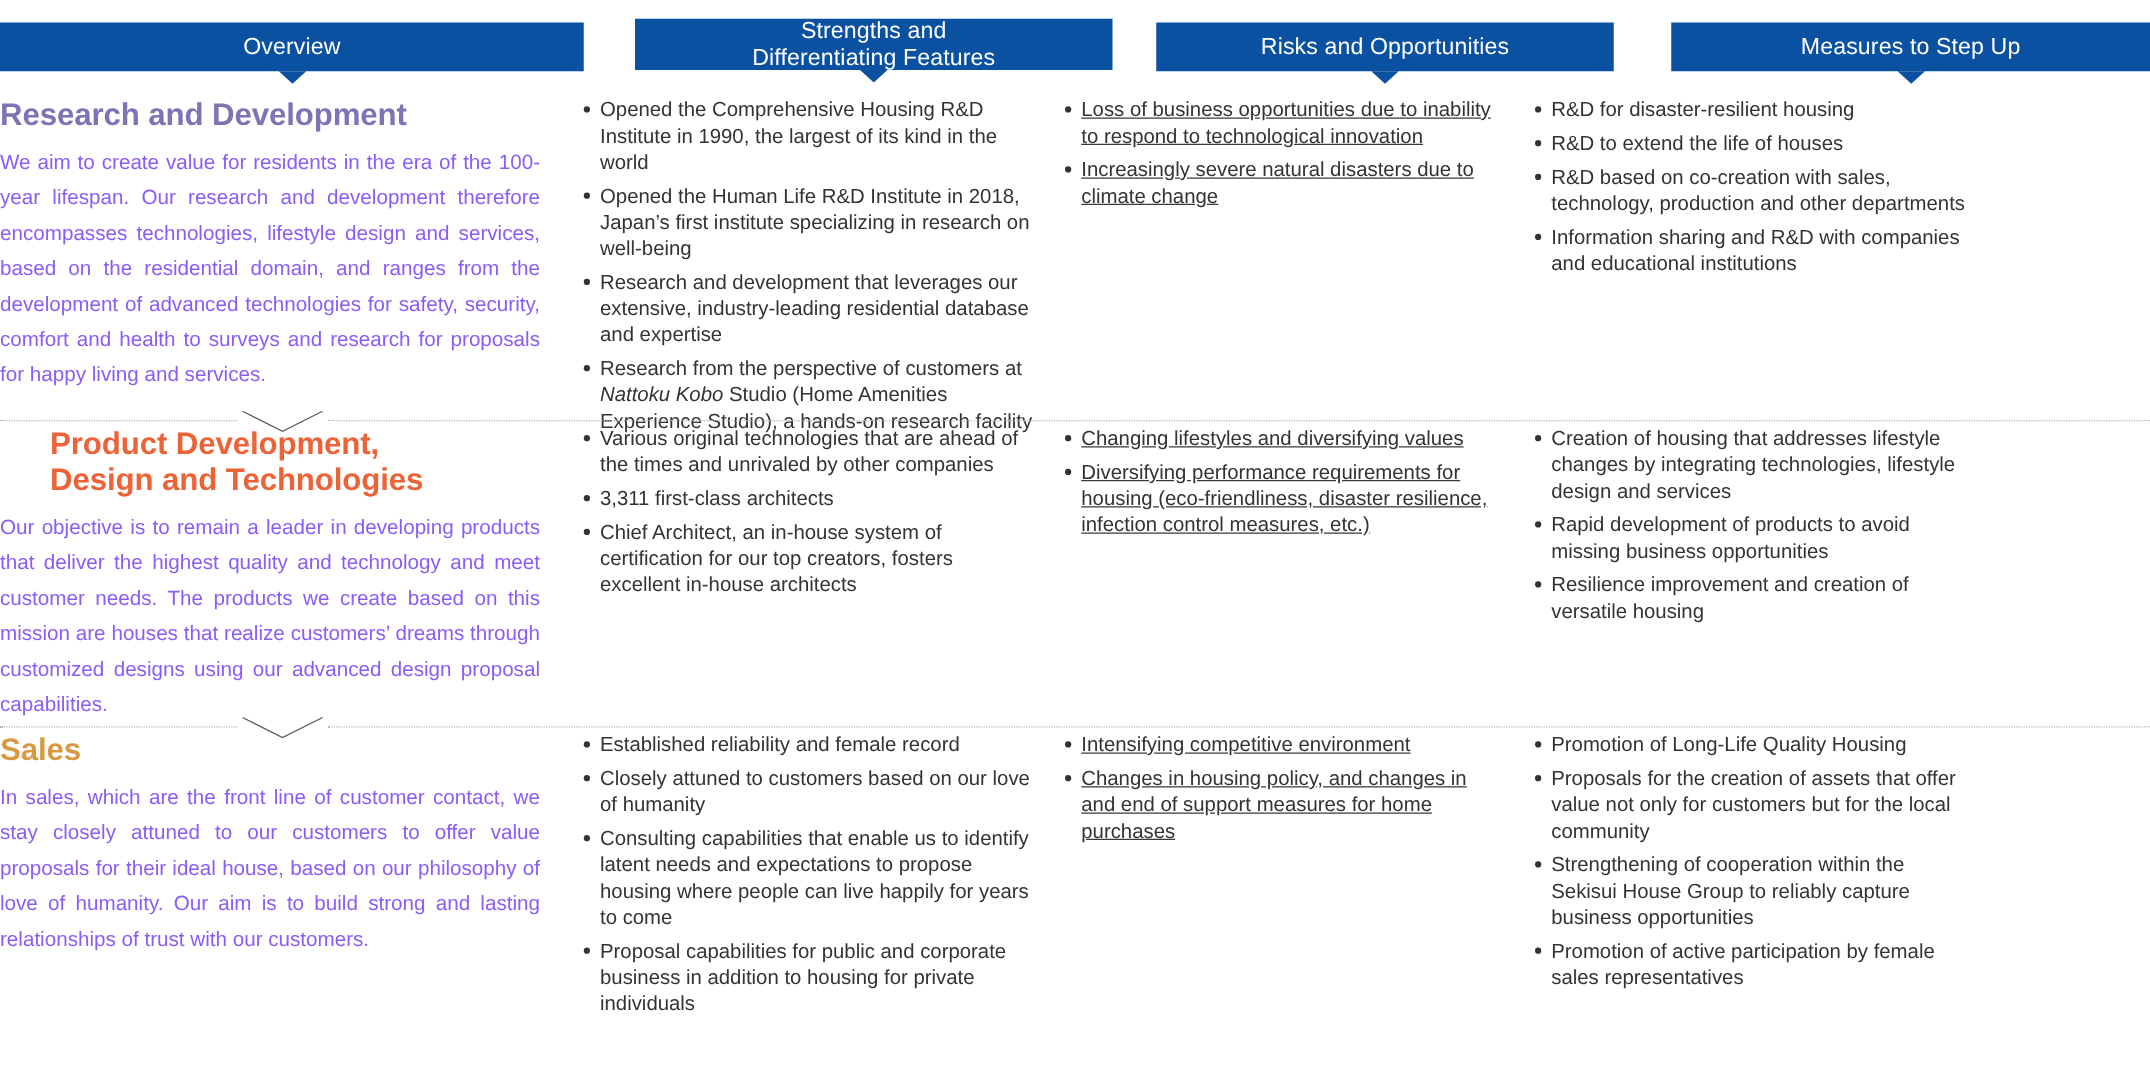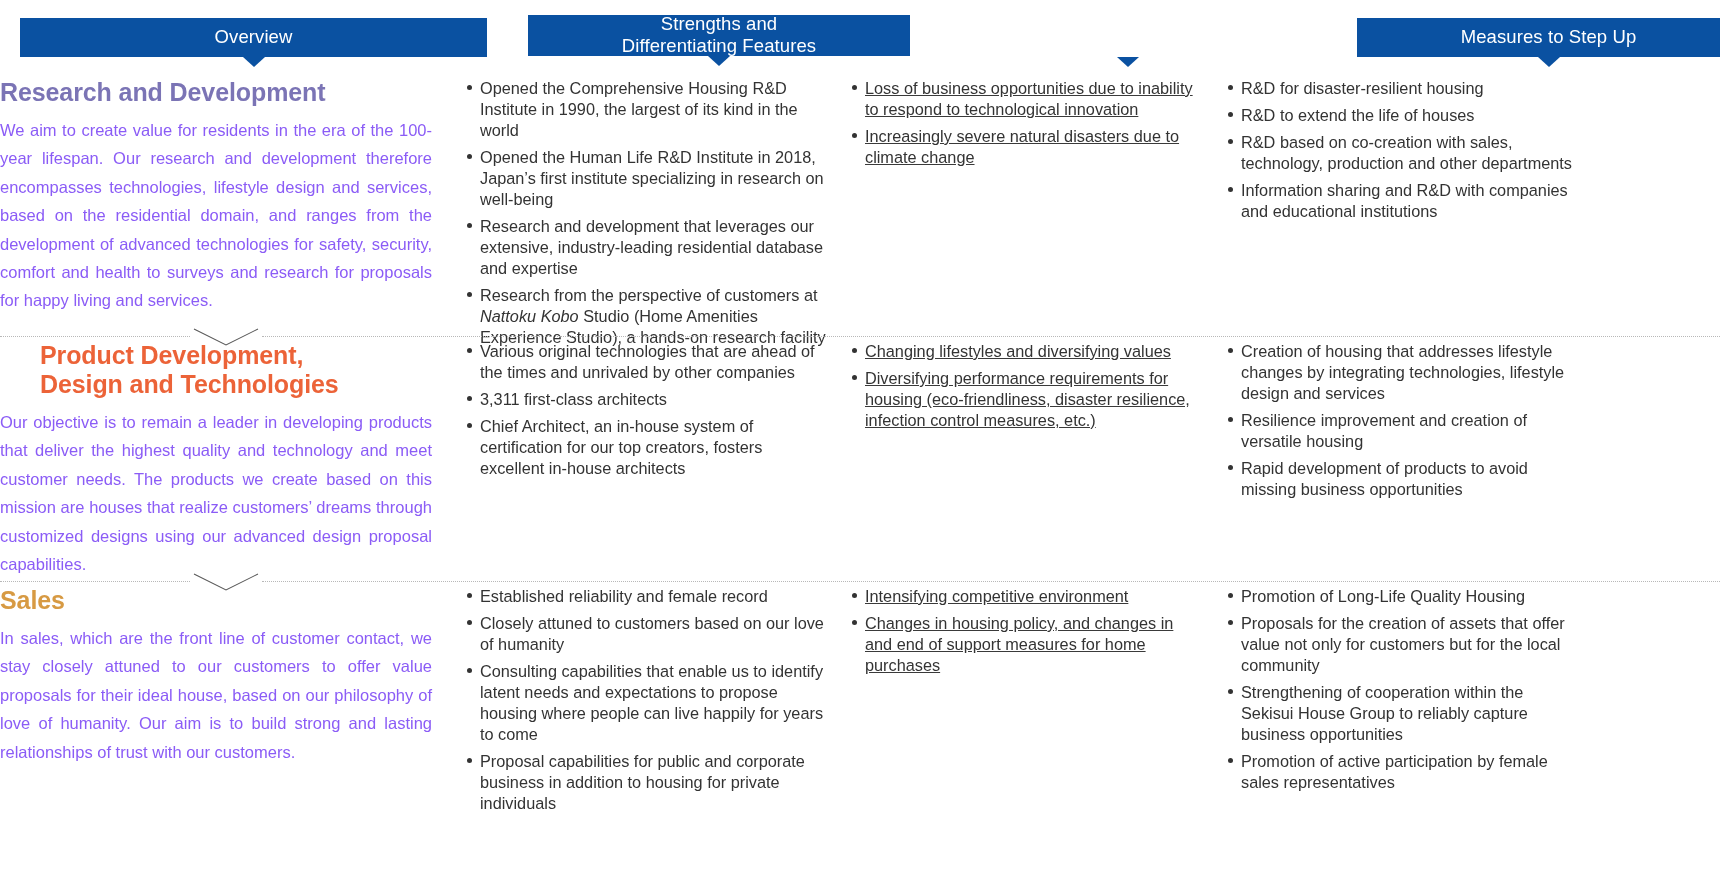--- a/index.html
+++ b/index.html
@@ -16,21 +16,20 @@
     position: relative;
   }
 
   
   .header-row {
     position: absolute;
     top: 0;
     left: 0;
     width: 1403px;
     height: 72px;
-    margin-left: 20px;
   }
   .hdr {
     position: absolute;
     top: 18px;
     background: #0A51A1;
     color: #ffffff;
     display: flex;
     align-items: center;
     justify-content: center;
     text-align: center;
@@ -171,20 +170,23 @@
   <div class="hdr-arrow" id="arr-overview"></div>
 
   <div class="hdr" id="hdr-strengths">
     <span>
       <span class="hdr-label">Strengths and</span>
       <span class="hdr-label">Differentiating Features</span>
     </span>
   </div>
   <div class="hdr-arrow" id="arr-strengths"></div>
 
+  <div class="hdr" id="hdr-risks">
+    <span class="hdr-label">Risks and Opportunities</span>
+  </div>
   <div class="hdr-arrow" id="arr-risks"></div>
 
   <div class="hdr" id="hdr-measures">
     <span class="hdr-label">Measures to Step Up</span>
   </div>
   <div class="hdr-arrow" id="arr-measures"></div>
 
 </div>
 
 <div class="row" id="row-1">
@@ -250,22 +252,22 @@
   <div class="col-bul" id="r2c3">
     <ul class="blist bul-prod">
       <li>Changing lifestyles and diversifying values</li>
       <li>Diversifying performance requirements for housing (eco-friendliness, disaster resilience, infection control measures, etc.)</li>
     </ul>
   </div>
 
   <div class="col-bul" id="r2c4">
     <ul class="blist bul-prod">
       <li>Creation of housing that addresses lifestyle changes by integrating technologies, lifestyle design and services</li>
+      <li>Rapid development of products to avoid missing business opportunities</li>
       <li>Resilience improvement and creation of versatile housing</li>
-      <li>Rapid development of products to avoid missing business opportunities</li>
     </ul>
   </div>
 
 </div>
 
 <div class="divider" id="div-2">
   <div class="dotline dot-left"></div>
   <div class="dotline dot-right"></div>
   <svg class="chev" viewBox="0 0 72 18">
     <polyline points="4,1 36,17 68,1" fill="none" stroke="#5a5a5a" stroke-width="1.1"></polyline>

